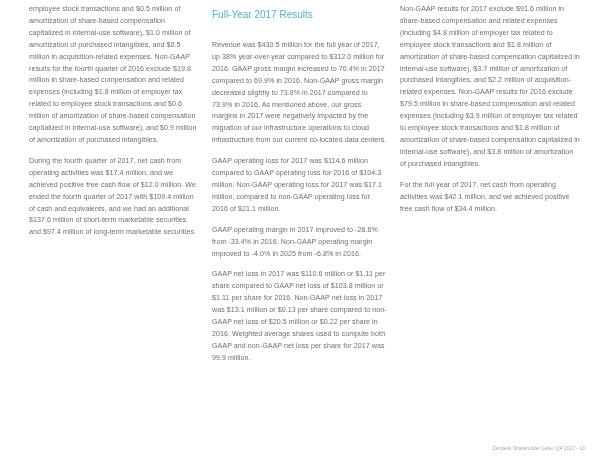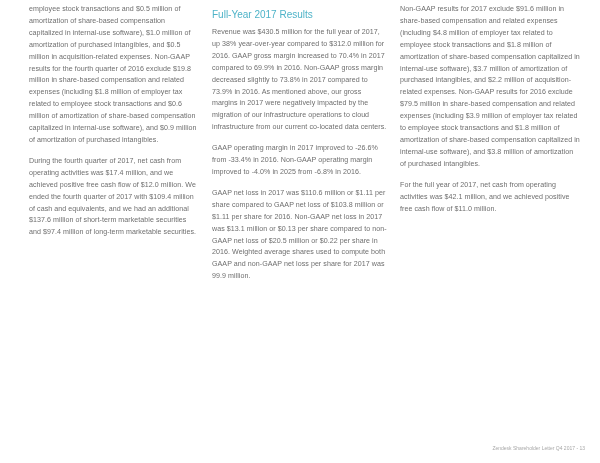--- a/index.html
+++ b/index.html
@@ -3,36 +3,37 @@
 <meta charset="utf-8">
 <style>
   html, body { margin: 0; padding: 0; background: #ffffff; }
   body { width: 600px; height: 463px; position: relative; overflow: hidden;
          font-family: "Liberation Sans", sans-serif; color: #6e6e6e; }
   .col { position: absolute; top: 0; }
   .col-1 { left: 29px; width: 170px; top: 4px; }
   .col-2 { left: 212px; width: 176px; top: 8px; }
   .col-3 { left: 400px; width: 180px; top: 4px; }
   p { margin: 0 0 9px 0; font-size: 7.1px; line-height: 11.9px; letter-spacing: 0.05px; }
-  h2 { margin: 0 0 5px 0; font-size: 10px; font-weight: normal; color: #4eb3c8; line-height: 14px; }
+  h2 { margin: 0 0 18px 0; font-size: 10px; font-weight: normal; color: #4eb3c8; line-height: 14px; }
   .footer { position: absolute; right: 15px; top: 445px; font-size: 5px; color: #a8a8a8; }
 </style>
 </head>
 <body>
 
 <div class="col col-1">
   <p>employee stock transactions and $0.5 million of amortization of share-based compensation capitalized in internal-use software), $1.0 million of amortization of purchased intangibles, and $0.5 million in acquisition-related expenses. Non-GAAP results for the fourth quarter of 2016 exclude $19.8 million in share-based compensation and related expenses (including $1.8 million of employer tax related to employee stock transactions and $0.6 million of amortization of share-based compensation capitalized in internal-use software), and $0.9 million of amortization of purchased intangibles.</p>
   <p>During the fourth quarter of 2017, net cash from operating activities was $17.4 million, and we achieved positive free cash flow of $12.0 million. We ended the fourth quarter of 2017 with $109.4 million of cash and equivalents, and we had an additional $137.6 million of short-term marketable securities and $97.4 million of long-term marketable securities.</p>
 </div>
 
 <div class="col col-2">
   <h2>Full-Year 2017 Results</h2>
   <p>Revenue was $430.5 million for the full year of 2017, up 38% year-over-year compared to $312.0 million for 2016. GAAP gross margin increased to 70.4% in 2017 compared to 69.9% in 2016. Non-GAAP gross margin decreased slightly to 73.8% in 2017 compared to 73.9% in 2016. As mentioned above, our gross margins in 2017 were negatively impacted by the migration of our infrastructure operations to cloud infrastructure from our current co-located data centers.</p>
+  <p>GAAP operating loss for 2017 was $114.6 million compared to GAAP operating loss for 2016 of $104.3 million. Non-GAAP operating loss for 2017 was $17.1 million, compared to non-GAAP operating loss for 2016 of $21.1 million.</p>
   <p>GAAP operating margin in 2017 improved to -26.6% from -33.4% in 2016. Non-GAAP operating margin improved to -4.0% in 2025 from -6.8% in 2016.</p>
   <p>GAAP net loss in 2017 was $110.6 million or $1.11 per share compared to GAAP net loss of $103.8 million or $1.11 per share for 2016. Non-GAAP net loss in 2017 was $13.1 million or $0.13 per share compared to non-GAAP net loss of $20.5 million or $0.22 per share in 2016. Weighted average shares used to compute both GAAP and non-GAAP net loss per share for 2017 was 99.9 million.</p>
 </div>
 
 <div class="col col-3">
   <p>Non-GAAP results for 2017 exclude $91.6 million in share-based compensation and related expenses (including $4.8 million of employer tax related to employee stock transactions and $1.8 million of amortization of share-based compensation capitalized in internal-use software), $3.7 million of amortization of purchased intangibles, and $2.2 million of acquisition-related expenses. Non-GAAP results for 2016 exclude $79.5 million in share-based compensation and related expenses (including $3.9 million of employer tax related to employee stock transactions and $1.8 million of amortization of share-based compensation capitalized in internal-use software), and $3.8 million of amortization of purchased intangibles.</p>
-  <p>For the full year of 2017, net cash from operating activities was $42.1 million, and we achieved positive free cash flow of $11.0 million.</p>
+  <p>For the full year of 2017, net cash from operating activities was $42.1 million, and we achieved positive free cash flow of $34.4 million.</p>
 </div>
 
 <div class="footer">Zendesk Shareholder Letter Q4 2017 - 13</div>
 
 </body></html>

